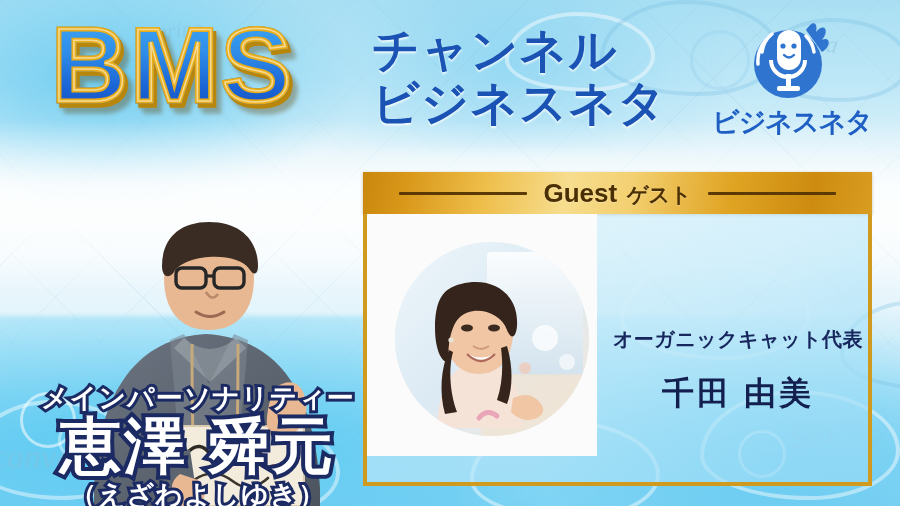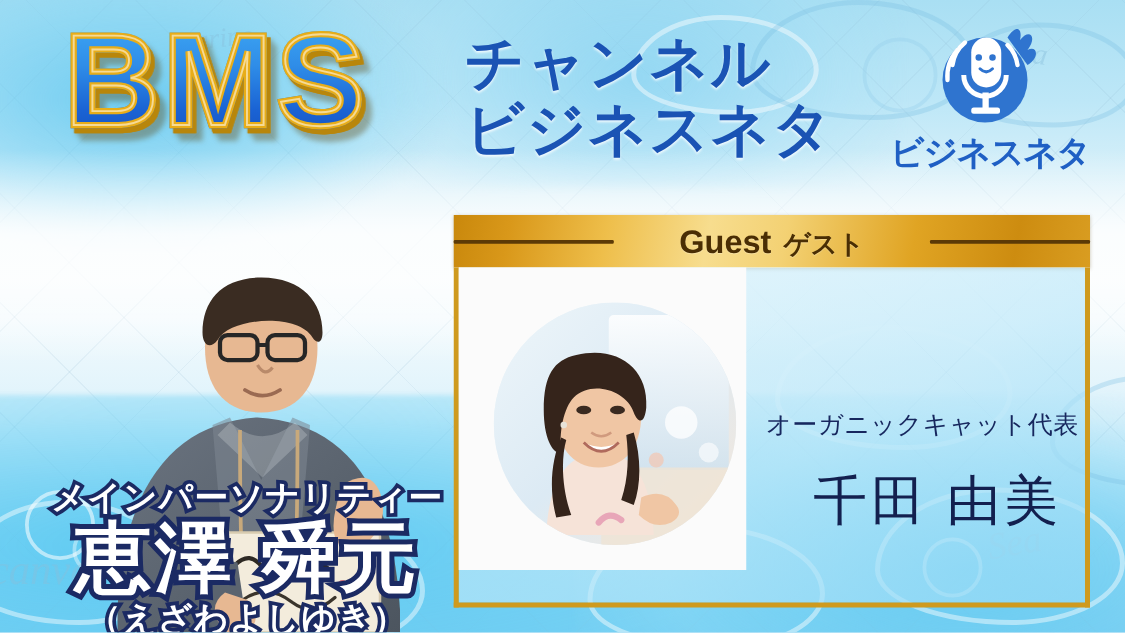--- a/index.html
+++ b/index.html
@@ -113,57 +113,58 @@
     letter-spacing:-1px;
   }
 
   
   .guest-card {
     position:absolute; left:363px; top:172px; width:509px; height:292px;
   }
   .gc-banner {
     position:absolute; left:0; top:0; width:100%; height:42px;
     background:linear-gradient(100deg,#c9880c 0%,#d9981a 9%,#eebe4a 24%,#f7dd8e 40%,#f3d173 52%,#e0a423 72%,#cd8c10 88%,#d99d21 100%);
-    display:flex; align-items:center; justify-content:space-between;
+    display:flex; align-items:center; justify-content:center;
     box-shadow:0 1px 3px rgba(90,60,0,.3);
   }
   .gc-rule { height:3px; background:#5c3a06; flex:0 0 128px; border-radius:1px; }
   .gc-rule.left { margin-right:16px; }
   .gc-rule.right { margin-left:16px; }
   .gc-banner-txt {
     font-size:26px; font-weight:bold; color:#4a2e04;
     white-space:nowrap; text-shadow:0 1px 0 rgba(255,255,255,.25);
   }
   .gc-banner-txt .jp { font-size:21px; margin-left:10px; }
 
   .gc-body {
     position:absolute; left:0; top:42px; width:100%; height:272px;
     border:4px solid #cf9a1e;
     border-top:none;
     background:linear-gradient(150deg, rgba(214,240,250,.55) 0%, rgba(186,231,249,.65) 55%, rgba(150,218,246,.7) 100%);
+    font-weight:bold;
   }
   .gc-photo-bg {
     position:absolute; left:0; top:0; width:230px; height:242px;
     background:#fbfbfb;
   }
   .gc-photo {
     position:absolute; left:28px; top:28px; width:194px; height:194px;
     border-radius:50%;
     overflow:hidden;
     background:#ecf4f8;
   }
   .gc-txt-title {
     position:absolute; left:236px; top:112px; width:270px;
     text-align:center;
     font-size:20px; color:#17275e; letter-spacing:.5px;
   }
   .gc-txt-name {
-    position:absolute; left:248px; top:158px; width:270px;
+    position:absolute; left:236px; top:158px; width:270px;
     text-align:center;
-    font-size:43px; color:#13204f; letter-spacing:3px;
+    font-size:32px; color:#13204f; letter-spacing:3px;
   }
   .gc-txt-san {
     position:absolute; left:236px; top:226px; width:270px;
     text-align:center;
     font-size:30px; color:#13204f;
   }
 
   
   .mp-photo { position:absolute; left:88px; top:188px; width:242px; height:318px; }
 

